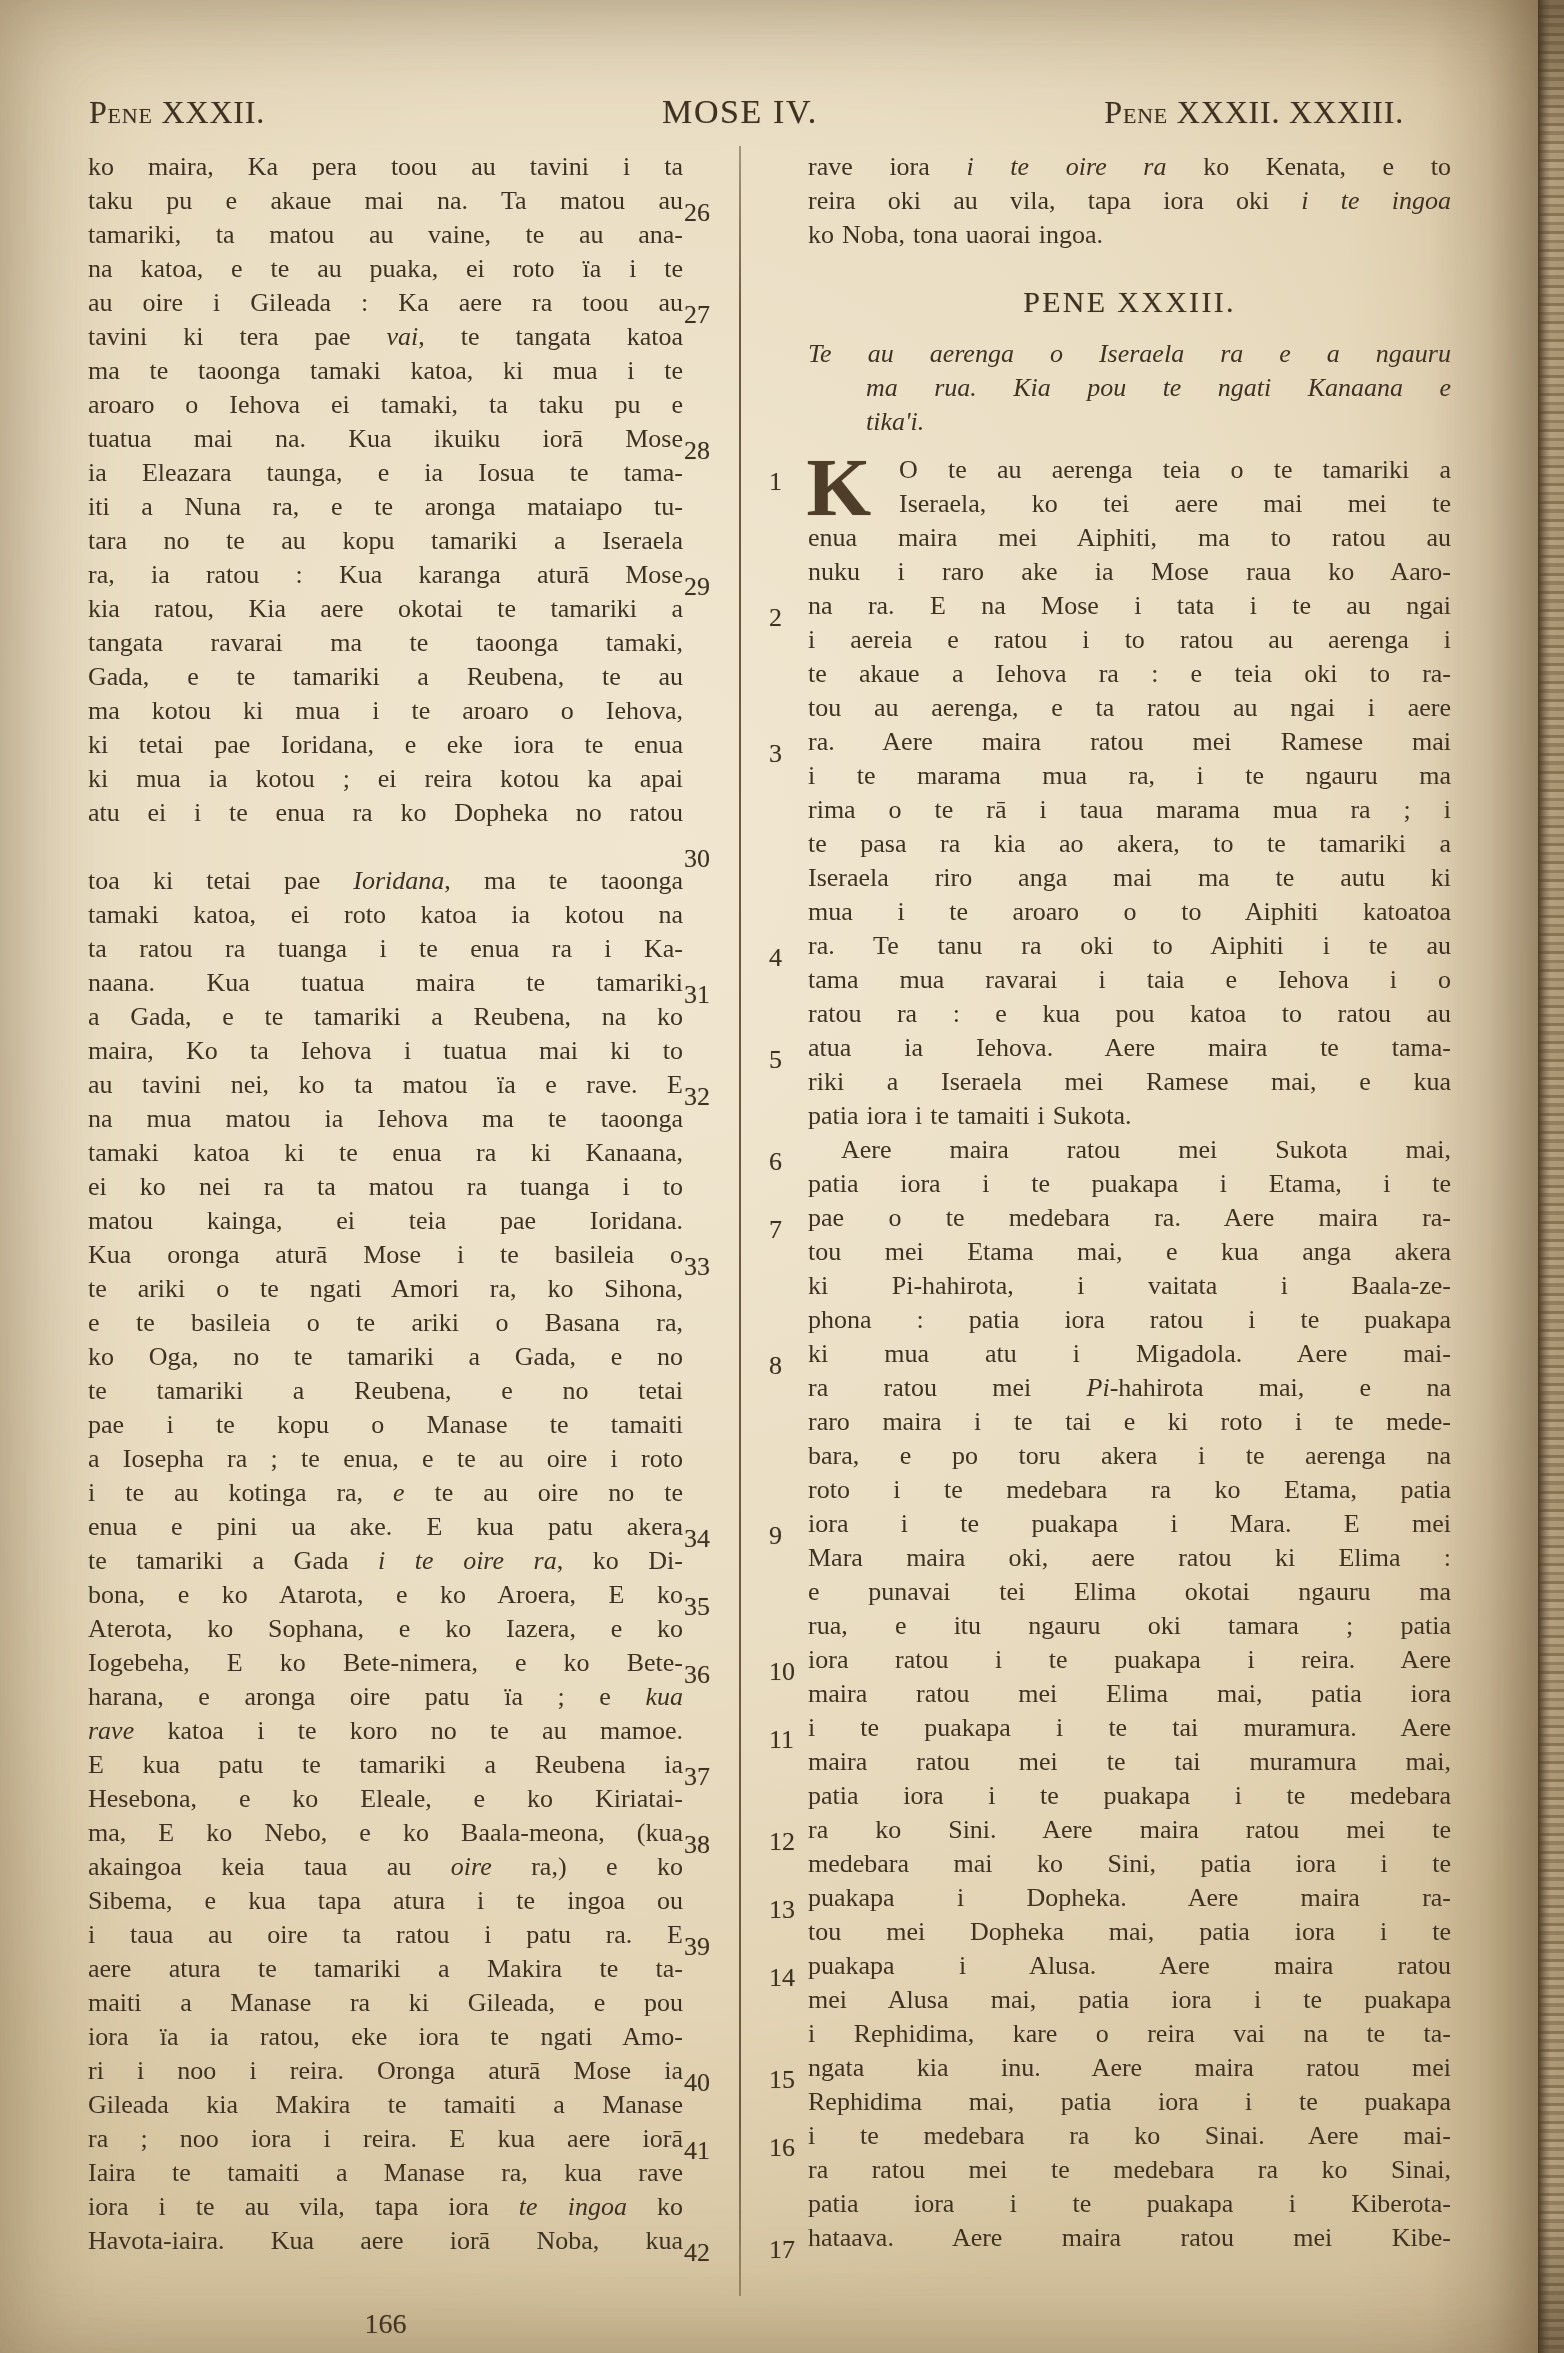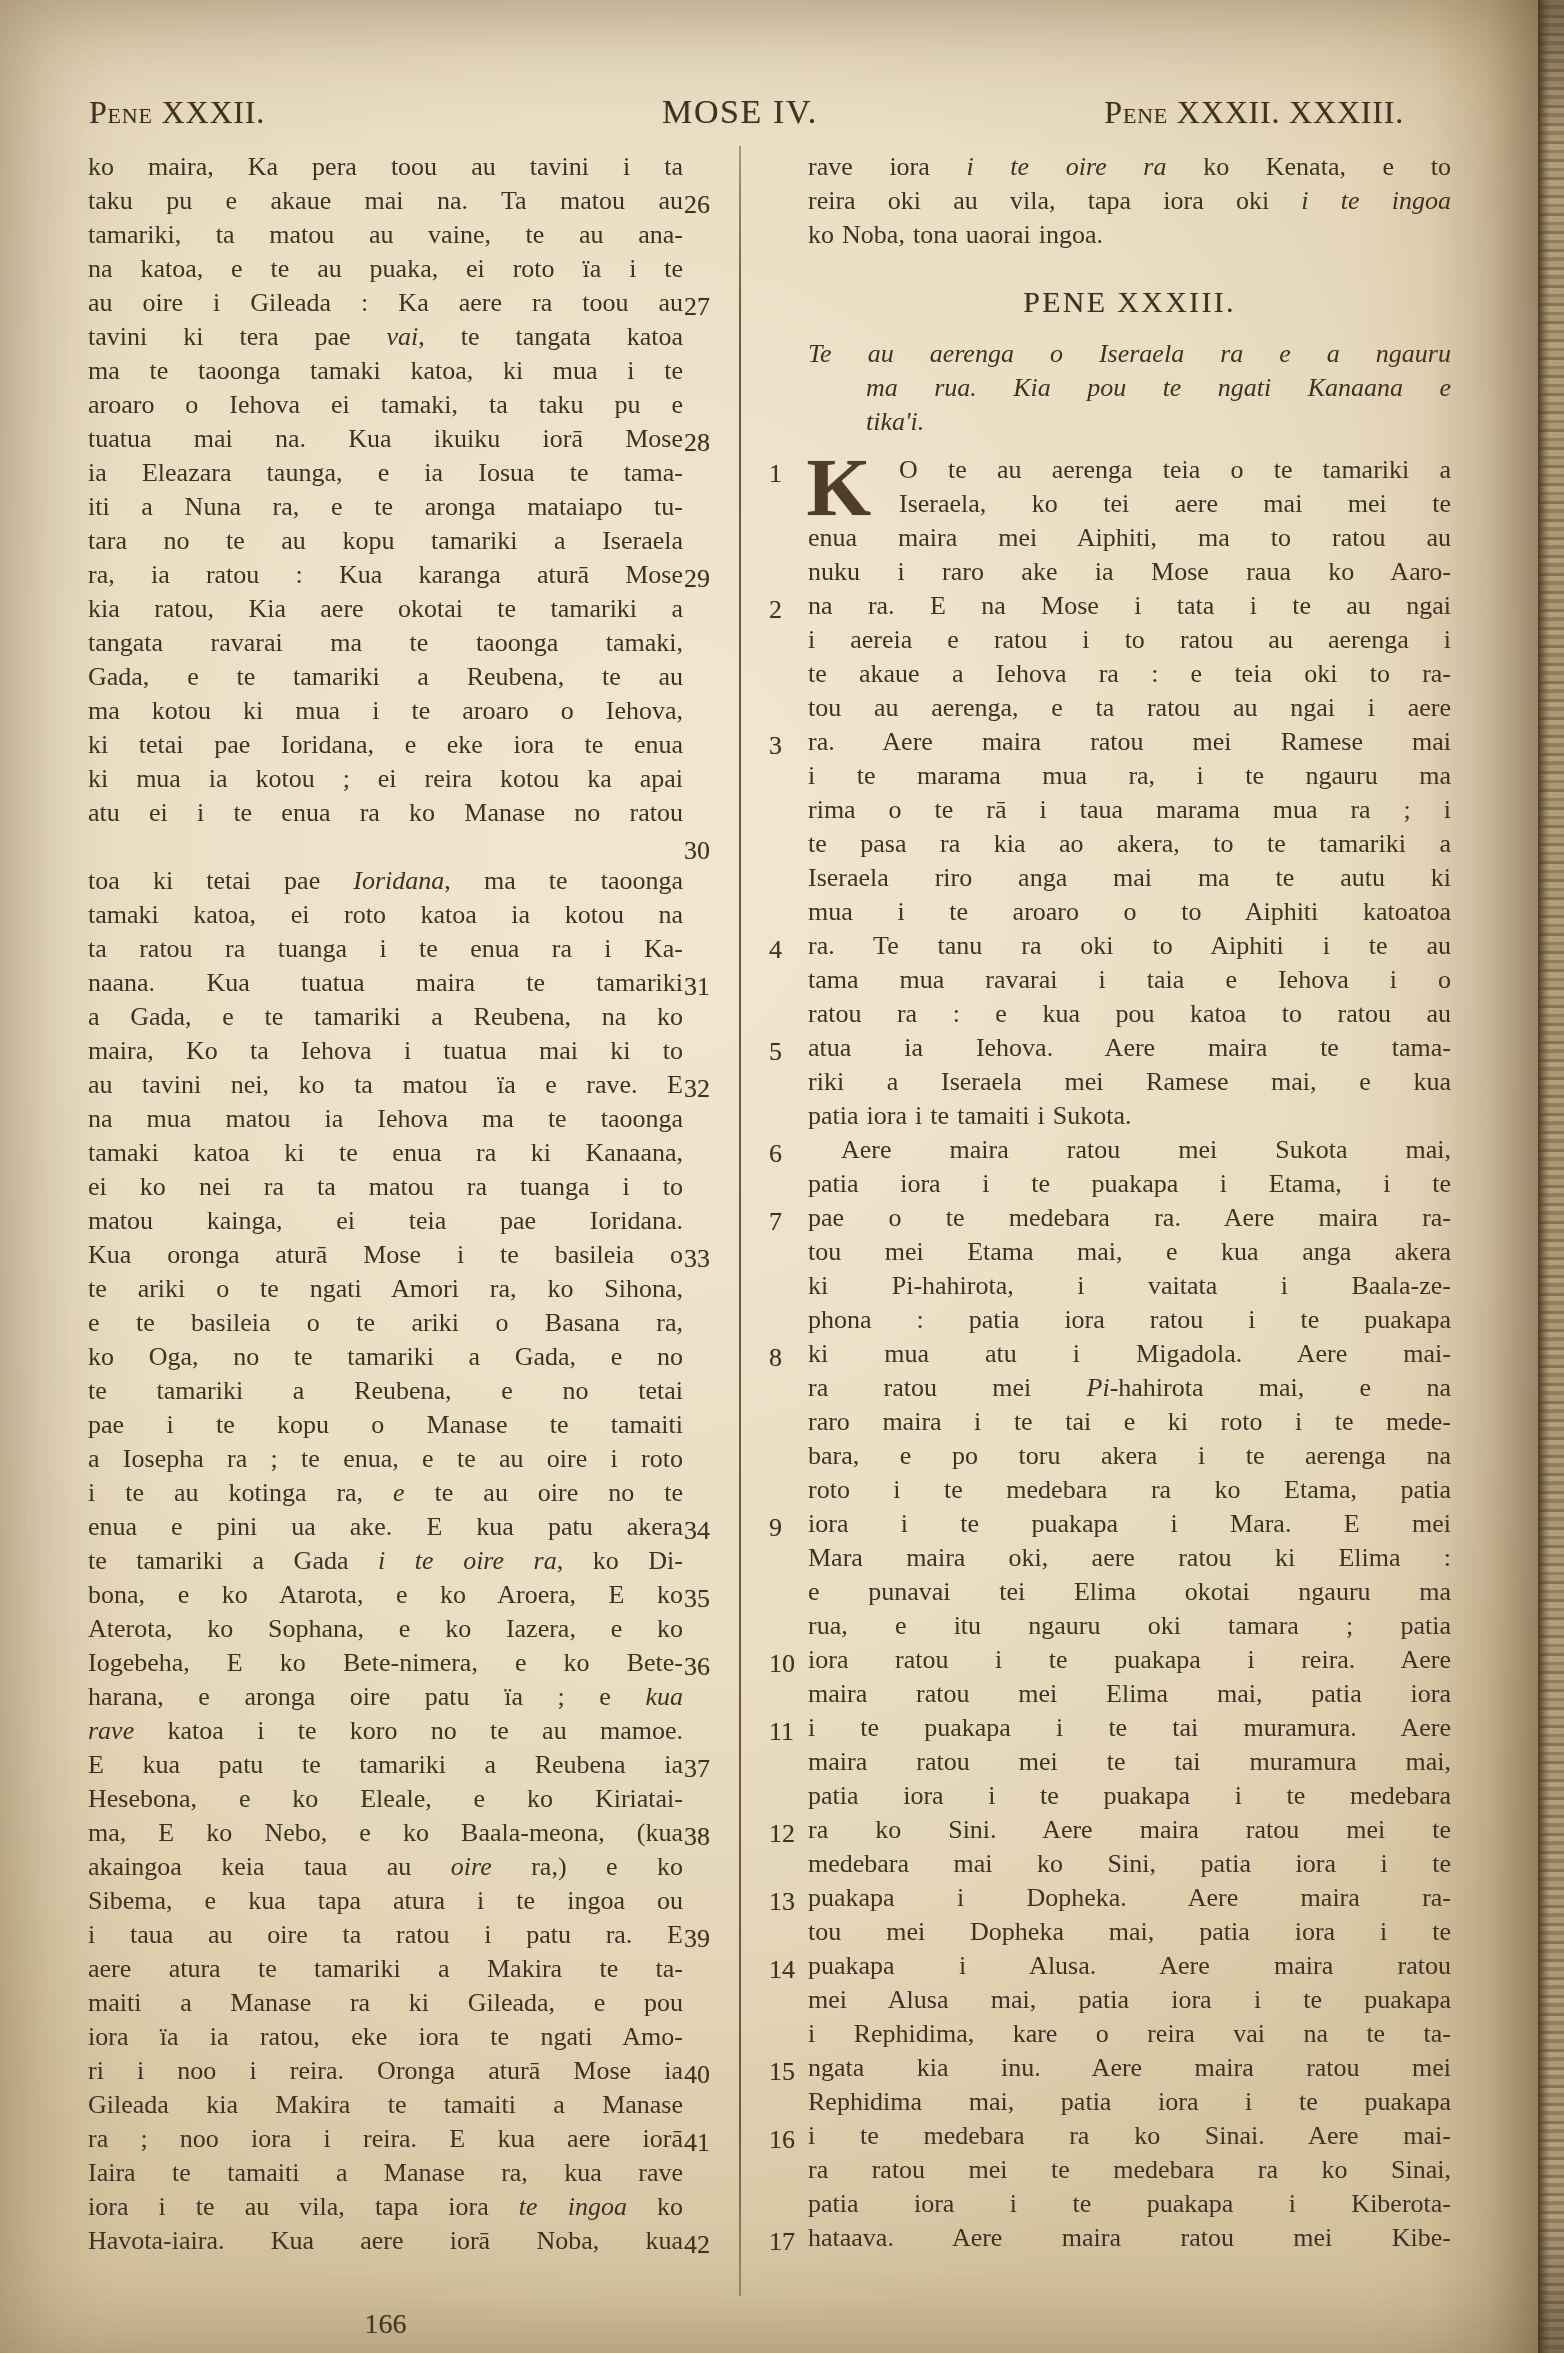--- a/index.html
+++ b/index.html
@@ -24,21 +24,21 @@
   #right-col{position:absolute; left:808px; top:150px; width:643px;}
 
   .tl{position:relative; height:34px; line-height:34px; font-size:26px;
       text-align:justify; text-align-last:justify; word-spacing:0.06em; white-space:normal;}
   .tl.last{text-align-last:left;}
   .tl.ind{text-indent:33px;}
   .tl.ind2{padding-left:58px;}
   .tl.i{font-style:italic;}
   .tl.dc{padding-left:91px;}
 
-  .vn{position:absolute; top:4px; font-size:26px; line-height:34px; font-style:normal; text-indent:0;}
+  .vn{position:absolute; top:12px; font-size:26px; line-height:34px; font-style:normal; text-indent:0;}
   .vn.r{right:-45px; width:44px; text-align:left;}
   .vn.l{left:-39px; width:38px; text-align:left;}
 
   #right-heading{margin-top:30px; height:39px; line-height:39px; font-size:30px;
       text-align:center; text-align-last:center; letter-spacing:2.3px;}
   #right-intro{margin-top:15.6px;}
   #right-verses{margin-top:14px; position:relative;}
   #drop-cap{position:absolute; left:-1.6px; top:0; font-size:83px; line-height:69px;
       font-weight:bold; color:#4d3d29; text-shadow:0 0 0.8px rgba(63,50,34,0.5); letter-spacing:0;}
 
@@ -86,21 +86,21 @@
         <div class="tl"><span class="txt">ia Eleazara taunga, e ia Iosua te tama-</span></div>
         <div class="tl"><span class="txt">iti a Nuna ra, e te aronga mataiapo tu-</span></div>
         <div class="tl"><span class="txt">tara no te au kopu tamariki a Iseraela</span></div>
         <div class="tl"><span class="txt">ra, ia ratou :  Kua karanga aturā Mose</span><span class="vn r">29</span></div>
         <div class="tl"><span class="txt">kia ratou, Kia aere okotai te tamariki a</span></div>
         <div class="tl"><span class="txt">tangata ravarai ma te taoonga tamaki,</span></div>
         <div class="tl"><span class="txt">Gada, e te tamariki a Reubena, te au</span></div>
         <div class="tl"><span class="txt">ma kotou ki mua i te aroaro o Iehova,</span></div>
         <div class="tl"><span class="txt">ki tetai pae Ioridana, e eke iora te enua</span></div>
         <div class="tl"><span class="txt">ki mua ia kotou ;  ei reira kotou ka apai</span></div>
-        <div class="tl"><span class="txt">atu ei i te enua ra ko Manase no ratou</span></div>
+        <div class="tl"><span class="txt">atu ei i te enua ra ko Dopheka no ratou</span></div>
         <div class="tl"><span class="vn r">30</span></div>
         <div class="tl"><span class="txt">toa ki tetai pae <i>Ioridana</i>, ma te taoonga</span></div>
         <div class="tl"><span class="txt">tamaki katoa, ei roto katoa ia kotou na</span></div>
         <div class="tl"><span class="txt">ta ratou ra tuanga i te enua ra i Ka-</span></div>
         <div class="tl"><span class="txt">naana.  Kua tuatua maira te tamariki</span><span class="vn r">31</span></div>
         <div class="tl"><span class="txt">a Gada, e te tamariki a Reubena, na ko</span></div>
         <div class="tl"><span class="txt">maira, Ko ta Iehova i tuatua mai ki to</span></div>
         <div class="tl"><span class="txt">au tavini nei, ko ta matou ïa e rave.  E</span><span class="vn r">32</span></div>
         <div class="tl"><span class="txt">na mua matou ia Iehova ma te taoonga</span></div>
         <div class="tl"><span class="txt">tamaki katoa ki te enua ra ki Kanaana,</span></div>

